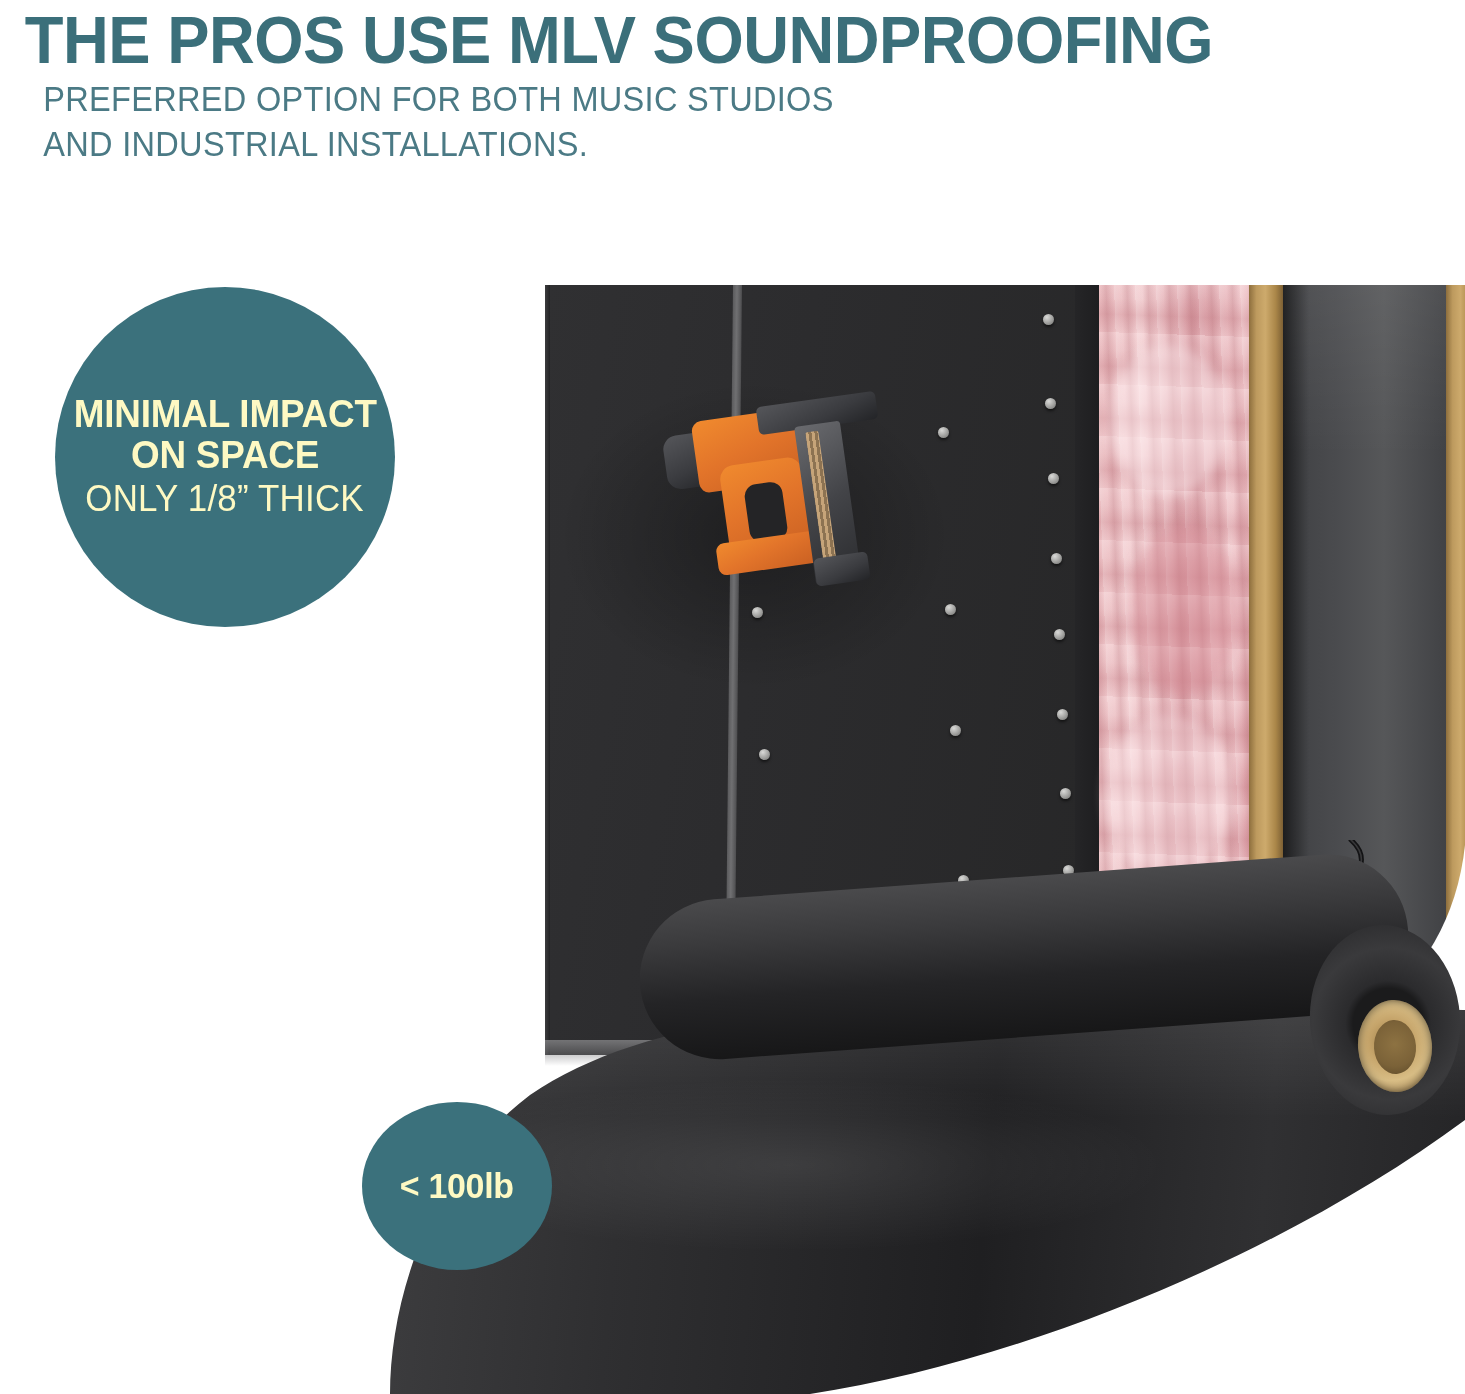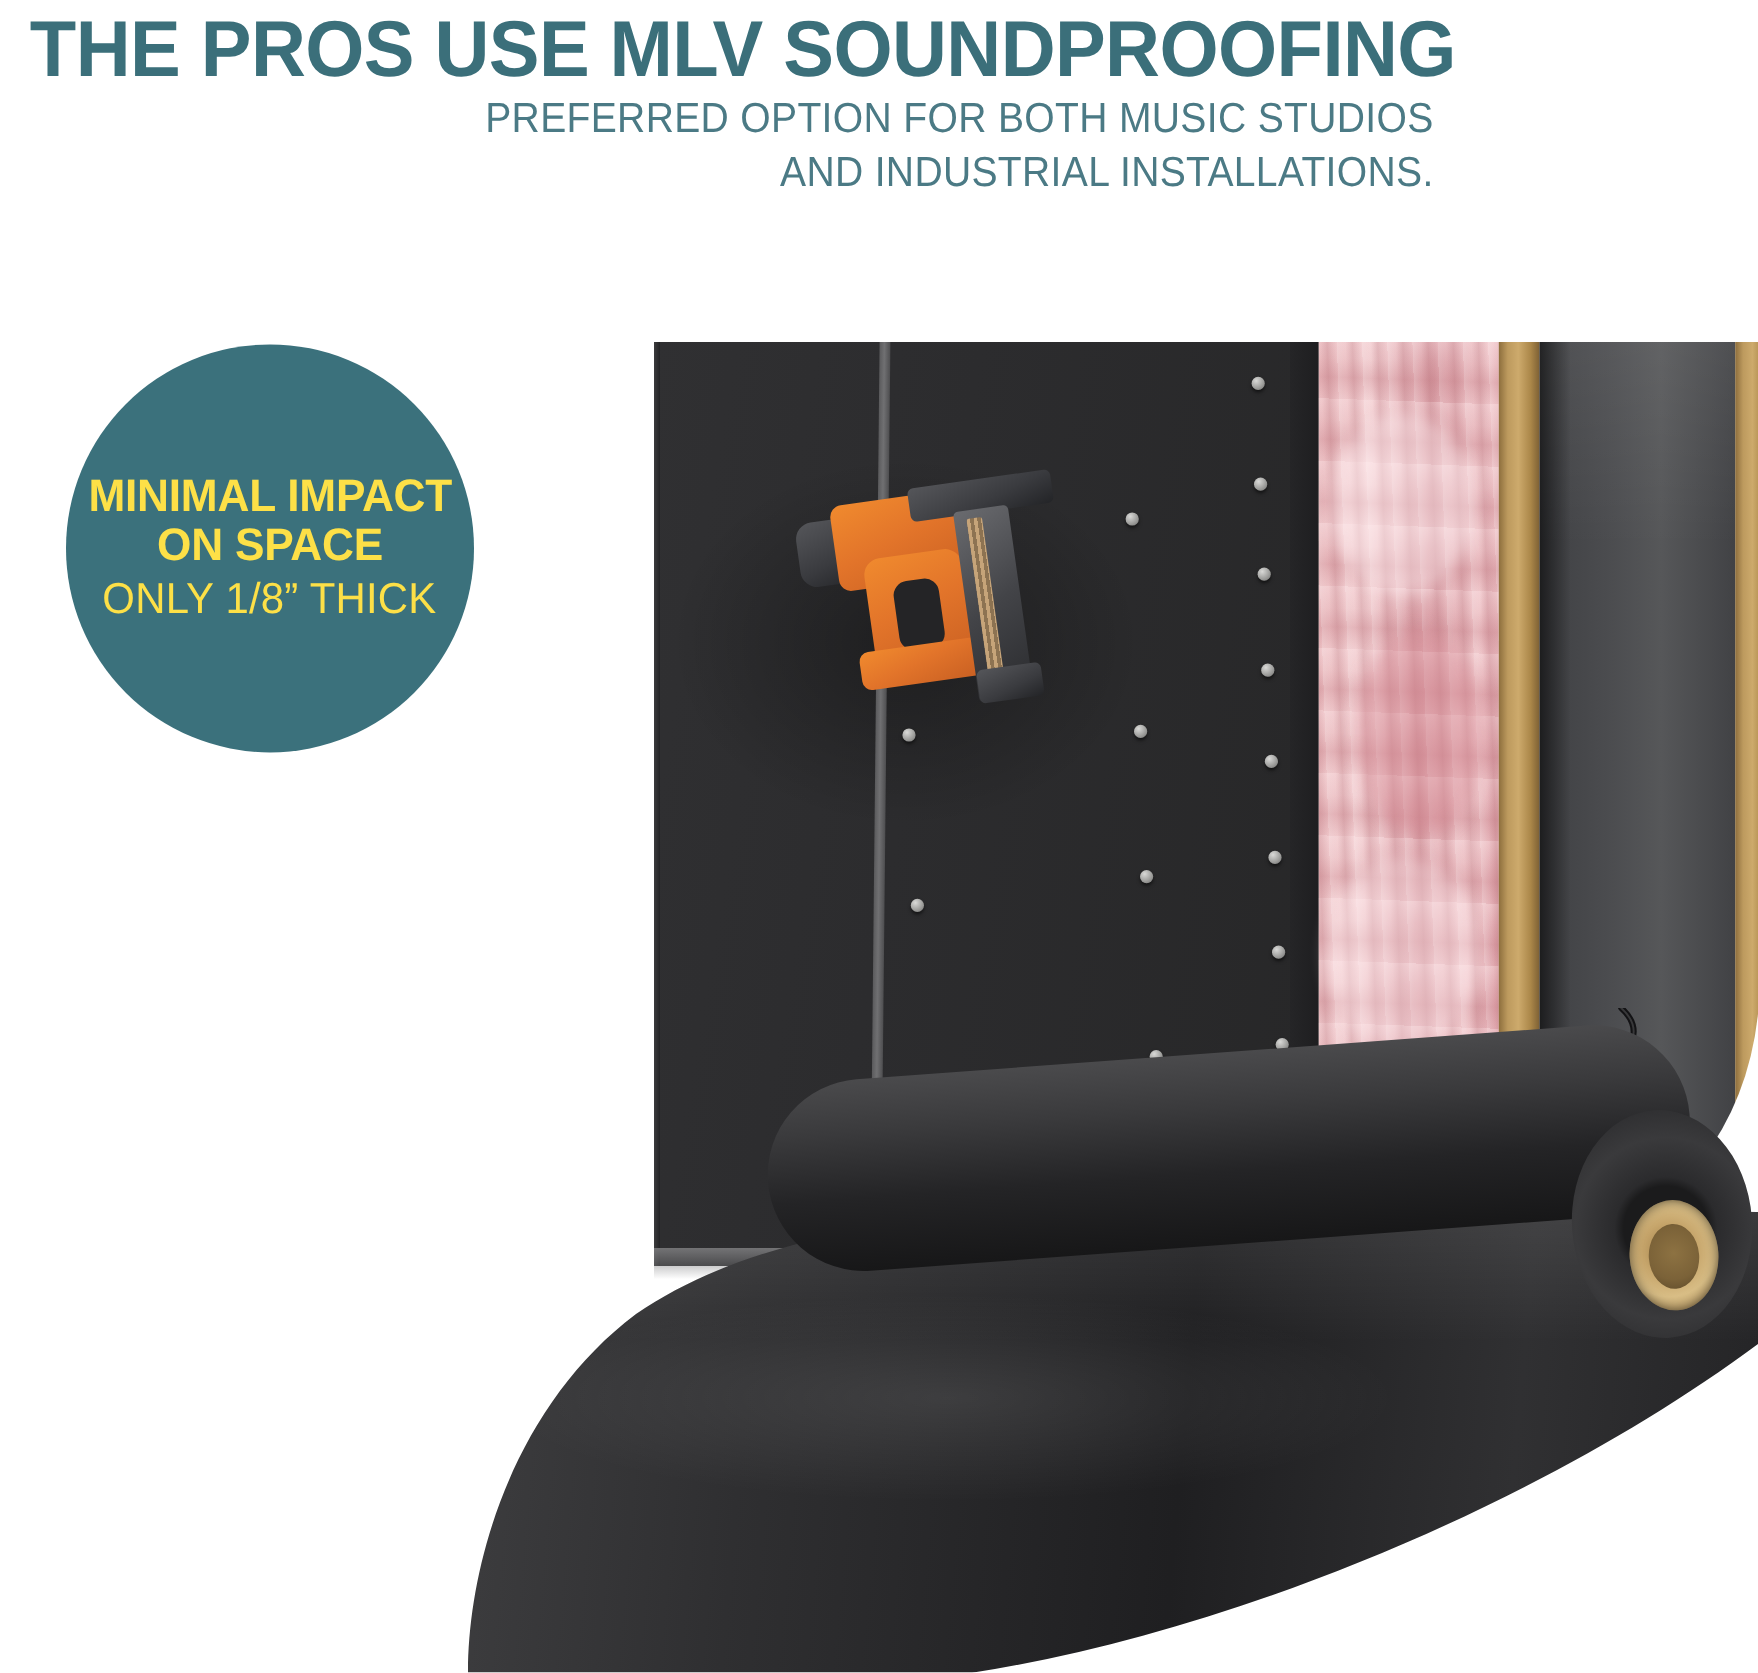--- a/index.html
+++ b/index.html
@@ -18,21 +18,21 @@
     background: #ffffff;
     overflow: hidden;
   }
 
   
   .header {
     position: absolute;
     left: 0;
     top: 0;
     width: 1238px;
-    text-align: right;
+    text-align: left;
   }
   .headline {
     font-family: "Liberation Sans Narrow", "Liberation Sans", sans-serif;
     font-weight: 700;
     font-size: 66px;
     line-height: 72px;
     letter-spacing: -0.5px;
     color: #3b6f7a;
     margin: 4px 0 0 0;
     transform: scaleX(0.96);
@@ -271,21 +271,21 @@
     height: 210px;
     background: radial-gradient(ellipse 520px 120px at 40% 50%, rgba(255,255,255,0.10), rgba(255,255,255,0) 72%);
     pointer-events: none;
   }
 
   
   .badge {
     position: absolute;
     border-radius: 50%;
     background: #3b717c;
-    color: #fde047;
+    color: #fef9c3;
     display: flex;
     flex-direction: column;
     align-items: center;
     justify-content: center;
     text-align: center;
   }
   .badge-1 { left: 55px;  top: 287px;  width: 340px; height: 340px; }
   .badge-2 { left: 55px;  top: 712px;  width: 348px; height: 336px; }
   .badge-3 { left: 362px; top: 1102px; width: 190px; height: 168px; }
 
@@ -413,14 +413,17 @@
     <div class="subline">AND INDUSTRIAL INSTALLATIONS.</div>
   </div>
 
   <div class="badge badge-1">
     <div class="b-bold">MINIMAL IMPACT</div>
     <div class="b-bold">ON SPACE</div>
     <div class="b-light">ONLY 1/8” THICK</div>
   </div>
 
 
+  <div class="badge badge-3">
+    <div class="b-small">&lt; 100lb</div>
+  </div>
 
 </div>
 
 </body></html>

